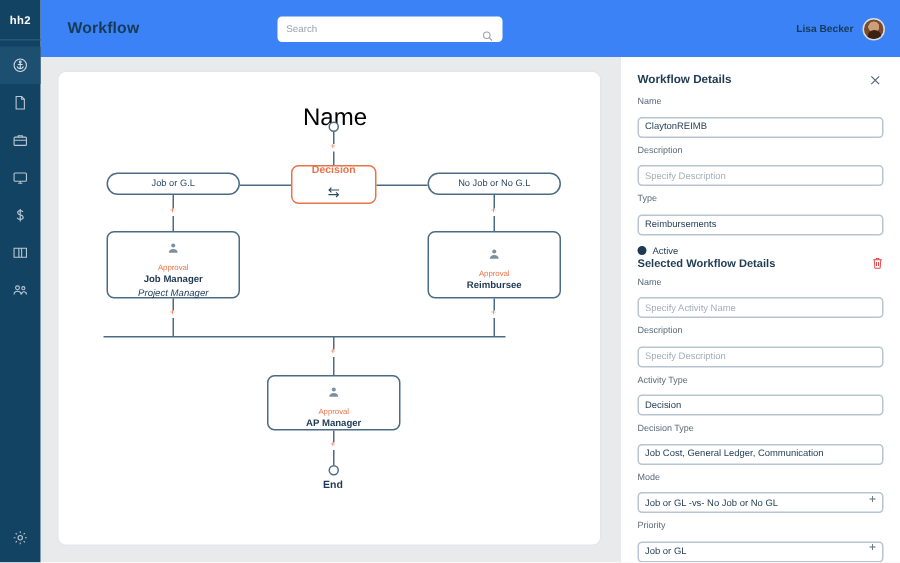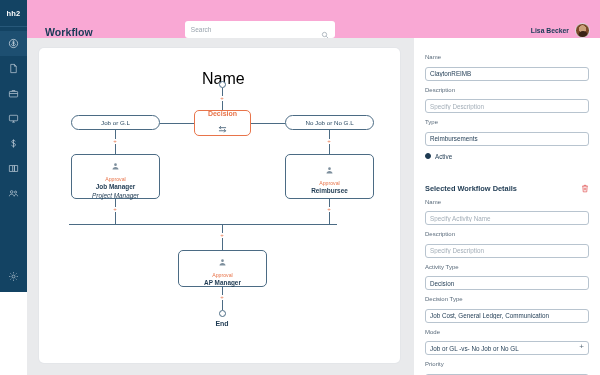--- a/index.html
+++ b/index.html
@@ -6,21 +6,21 @@
   html, body {
     width: 600px; height: 375px;
     overflow: hidden;
     font-family: "Liberation Sans", sans-serif;
     background: #ffffff;
   }
   .app { position: relative; width: 600px; height: 375px; display: flex; }
 
   
   .sidebar {
-    width: 27px; height: 292px;
+    width: 27px; height: 375px;
     background: #134363;
     display: flex; flex-direction: column; align-items: center;
     flex: 0 0 27px;
     position: relative;
   }
   .logo {
     width: 27px; height: 27px;
     display: flex; align-items: center; justify-content: center;
     color: #ffffff; font-size: 7.5px; font-weight: bold; letter-spacing: .2px;
     border-bottom: 1px solid #27587a;
@@ -33,22 +33,22 @@
   }
   .nav-item.active { background: #1d4f71; }
   .nav-item svg { display: block; }
   .nav-spacer { flex: 1; }
   .nav-bottom { width: 27px; height: 30px; display: flex; align-items: center; justify-content: center; }
 
   
   .main { flex: 1; height: 375px; display: flex; flex-direction: column; background: #e9eaec; }
 
   .topbar {
-    height: 38px; background: #f9a8d4;
-    display: flex; align-items: flex-end;
+    height: 38px; background: #3b82f6;
+    display: flex; align-items: center;
     padding: 0 10px 0 18px;
     flex: 0 0 38px;
   }
   .page-title { font-size: 10.5px; font-weight: bold; color: #173a56; letter-spacing: .1px; }
   .search-wrap {
     margin-left: 92px;
     width: 150px; height: 17px;
     background: #ffffff; border-radius: 3px;
     display: flex; align-items: center; padding: 0 6px;
     position: relative;
@@ -150,21 +150,21 @@
     font-size: 8px; color: #5a6b7b; pointer-events: none;
   }
   .radio-row { display: flex; align-items: center; gap: 4px; margin-top: 7px; }
   .radio-dot {
     width: 6px; height: 6px; border-radius: 50%;
     background: #1e3a52; border: 1px solid #1e3a52;
   }
   .radio-label { font-size: 6.3px; color: #1e3a52; }
   .section-head {
     display: flex; align-items: center; justify-content: space-between;
-    margin-top: 24px;
+    margin-top: 0;
   }
   .section-title { font-size: 7.4px; font-weight: bold; color: #1e3a52; }
   .trash-btn { cursor: pointer; line-height: 0; }
 </style>
 </head>
 <body>
 
 <div class="app">
 
   <nav class="sidebar">
@@ -351,20 +351,28 @@
               <div class="terminal-circle"></div>
             </div>
             <div class="node terminal-label" style="left:163px; top:272px; width:40px;">End</div>
 
           </div>
         </div>
       </div>
 
       <aside class="panel">
 
+        <div class="panel-head">
+          <div class="panel-title">Workflow Details</div>
+          <div class="close-btn">
+            <svg width="9" height="9" viewBox="0 0 24 24" fill="none" stroke="#4a6075" stroke-width="2">
+              <path d="M5 5l14 14M19 5L5 19"></path>
+            </svg>
+          </div>
+        </div>
 
         <div class="field">
           <div class="field-label">Name</div>
           <input class="field-input" type="text" value="ClaytonREIMB" style="">
         </div>
 
         <div class="field">
           <div class="field-label">Description</div>
           <input class="field-input" type="text" placeholder="Specify Description" style="">
         </div>

